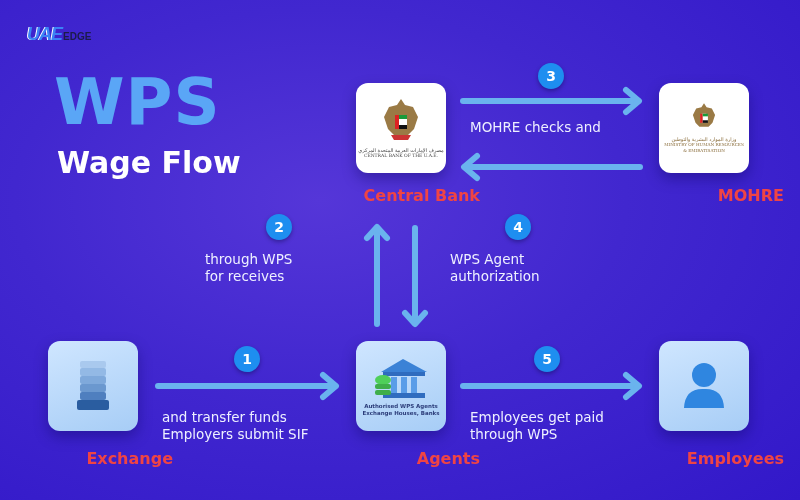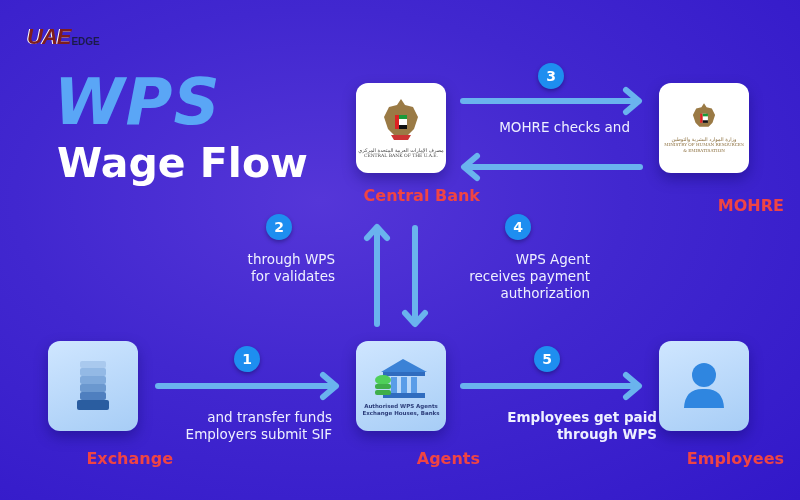--- a/index.html
+++ b/index.html
@@ -3,38 +3,38 @@
 <meta charset="utf-8">
 <style>
   html, body { margin: 0; padding: 0; }
   body {
     width: 800px; height: 500px; overflow: hidden; position: relative;
     background: radial-gradient(ellipse at 40% 40%, #5536d8 0%, #4127cf 45%, #3218c9 100%);
     font-family: "DejaVu Sans", sans-serif; color: #fff;
   }
   .abs { position: absolute; }
   .logo { left: 27px; top: 24px; display: flex; align-items: flex-end; }
-  .logo-main { font-family: "Liberation Sans", sans-serif; font-weight: 700; font-size: 22px; color: #7f1d1d; letter-spacing: -1px; font-style: italic; text-shadow: -1px 0 0 #fff; }
+  .logo-main { font-family: "Liberation Sans", sans-serif; font-weight: 700; font-size: 18px; color: #3b82f6; letter-spacing: -1px; font-style: italic; text-shadow: -1px 0 0 #fff; }
   .logo-sub { font-family: "Liberation Sans", sans-serif; font-weight: 700; font-size: 10px; color: #1b1b4a; margin-left: 1px; margin-bottom: 3px; }
-  .title-main { left: 54px; top: 70px; font-family: "DejaVu Sans", sans-serif; font-weight: 700; font-size: 64px; color: #5aa6f6; letter-spacing: 1px; line-height: 64px; font-style: italic; }
-  .title-sub { left: 57px; top: 145px; font-weight: 700; font-size: 41px; color: #fff; line-height: 36px; }
+  .title-main { left: 54px; top: 70px; font-family: "DejaVu Sans", sans-serif; font-weight: 700; font-size: 64px; color: #5aa6f6; letter-spacing: 1px; line-height: 64px; }
+  .title-sub { left: 57px; top: 145px; font-weight: 700; font-size: 30px; color: #fff; line-height: 36px; }
   .card {
     position: absolute; width: 90px; height: 90px; border-radius: 12px;
     background: #ffffff; box-shadow: 0 6px 14px rgba(10,0,80,.35);
     display: flex; flex-direction: column; align-items: center; justify-content: center;
   }
   .card.light { background: linear-gradient(160deg, #cfe6ff, #a7cdf6); }
   .node-label { position: absolute; font-weight: 700; font-size: 16px; color: #ef4444; text-align: right; width: 160px; }
   .step {
     position: absolute; width: 26px; height: 26px; border-radius: 50%;
     background: #1e8ef0; color: #fff; font-weight: 700; font-size: 14px;
     display: flex; align-items: center; justify-content: center;
     box-shadow: 0 2px 4px rgba(0,0,40,.35);
   }
-  .desc { position: absolute; font-size: 13.5px; color: #eef0ff; text-align: right; line-height: 17px; }
+  .desc { position: absolute; font-size: 13.5px; color: #eef0ff; text-align: left; line-height: 17px; }
   .tiny { font-family: "DejaVu Serif", serif; font-size: 5px; color: #444; text-align: center; line-height: 6px; }
   .agent-cap { font-size: 5.5px; font-weight: 700; color: #2c3d7a; text-align: center; line-height: 7px; margin-top: 3px; }
 </style>
 </head>
 <body>
 
 <div class="abs logo">
   <span class="logo-main">UAE</span>
   <span class="logo-sub">EDGE</span>
 </div>
@@ -95,21 +95,21 @@
   <svg width="24" height="30" viewBox="0 0 36 46">
     <path d="M18 2 l4 6 l8 2 l5 10 l-4 12 l-6 6 h-14 l-6 -6 l-4 -12 l5 -10 l8 -2 z" fill="#9a7a45"></path>
     <rect x="12" y="18" width="12" height="14" rx="3" fill="#fff"></rect>
     <rect x="12" y="18" width="4" height="14" fill="#d22"></rect>
     <rect x="16" y="18" width="8" height="4" fill="#1a9a3a"></rect>
     <rect x="16" y="28" width="8" height="4" fill="#111"></rect>
   </svg>
   <div class="tiny" style="color:#8a6d3b;margin-top:4px;">وزارة الموارد البشرية والتوطين</div>
   <div class="tiny" style="color:#8a6d3b;font-size:4.2px;width:80px;">MINISTRY OF HUMAN RESOURCES &amp; EMIRATISATION</div>
 </div>
-<div class="node-label" style="left:624px;top:196px;">MOHRE</div>
+<div class="node-label" style="left:624px;top:186px;">MOHRE</div>
 
 <div class="card light" style="left:48px;top:341px;">
   <svg width="50" height="56" viewBox="0 0 50 56">
     <rect x="9" y="42" width="32" height="10" rx="2" fill="#2a5da0"></rect>
     <rect x="12" y="34" width="26" height="8" rx="2" fill="#4f7fbf"></rect>
     <rect x="12" y="26" width="26" height="8" rx="2" fill="#6b98cf"></rect>
     <rect x="12" y="18" width="26" height="8" rx="2" fill="#7fa9db"></rect>
     <rect x="12" y="10" width="26" height="8" rx="2" fill="#93b9e5"></rect>
     <rect x="12" y="3" width="26" height="7" rx="2" fill="#a9c9ee"></rect>
   </svg>
@@ -145,26 +145,25 @@
 <div class="step" style="left:538px;top:63px;">3</div>
 <div class="step" style="left:505px;top:214px;">4</div>
 <div class="step" style="left:534px;top:346px;">5</div>
 
 <div class="desc" style="left:162px;top:409px;width:170px;">
   <div>and transfer funds</div>
   <div>Employers submit SIF</div>
 </div>
 <div class="desc" style="left:205px;top:251px;width:130px;">
   <div>through WPS</div>
-  <div>for validates</div>
+  <div>for receives</div>
 </div>
 <div class="desc" style="left:470px;top:119px;width:160px;">
   <div>MOHRE checks and</div>
 </div>
 <div class="desc" style="left:450px;top:251px;width:140px;">
   <div>WPS Agent</div>
-  <div>receives payment</div>
   <div>authorization</div>
 </div>
-<div class="desc" style="left:497px;top:409px;width:160px;font-weight:bold;">
+<div class="desc" style="left:470px;top:409px;width:160px;">
   <div>Employees get paid</div>
   <div>through WPS</div>
 </div>
 
 </body></html>

